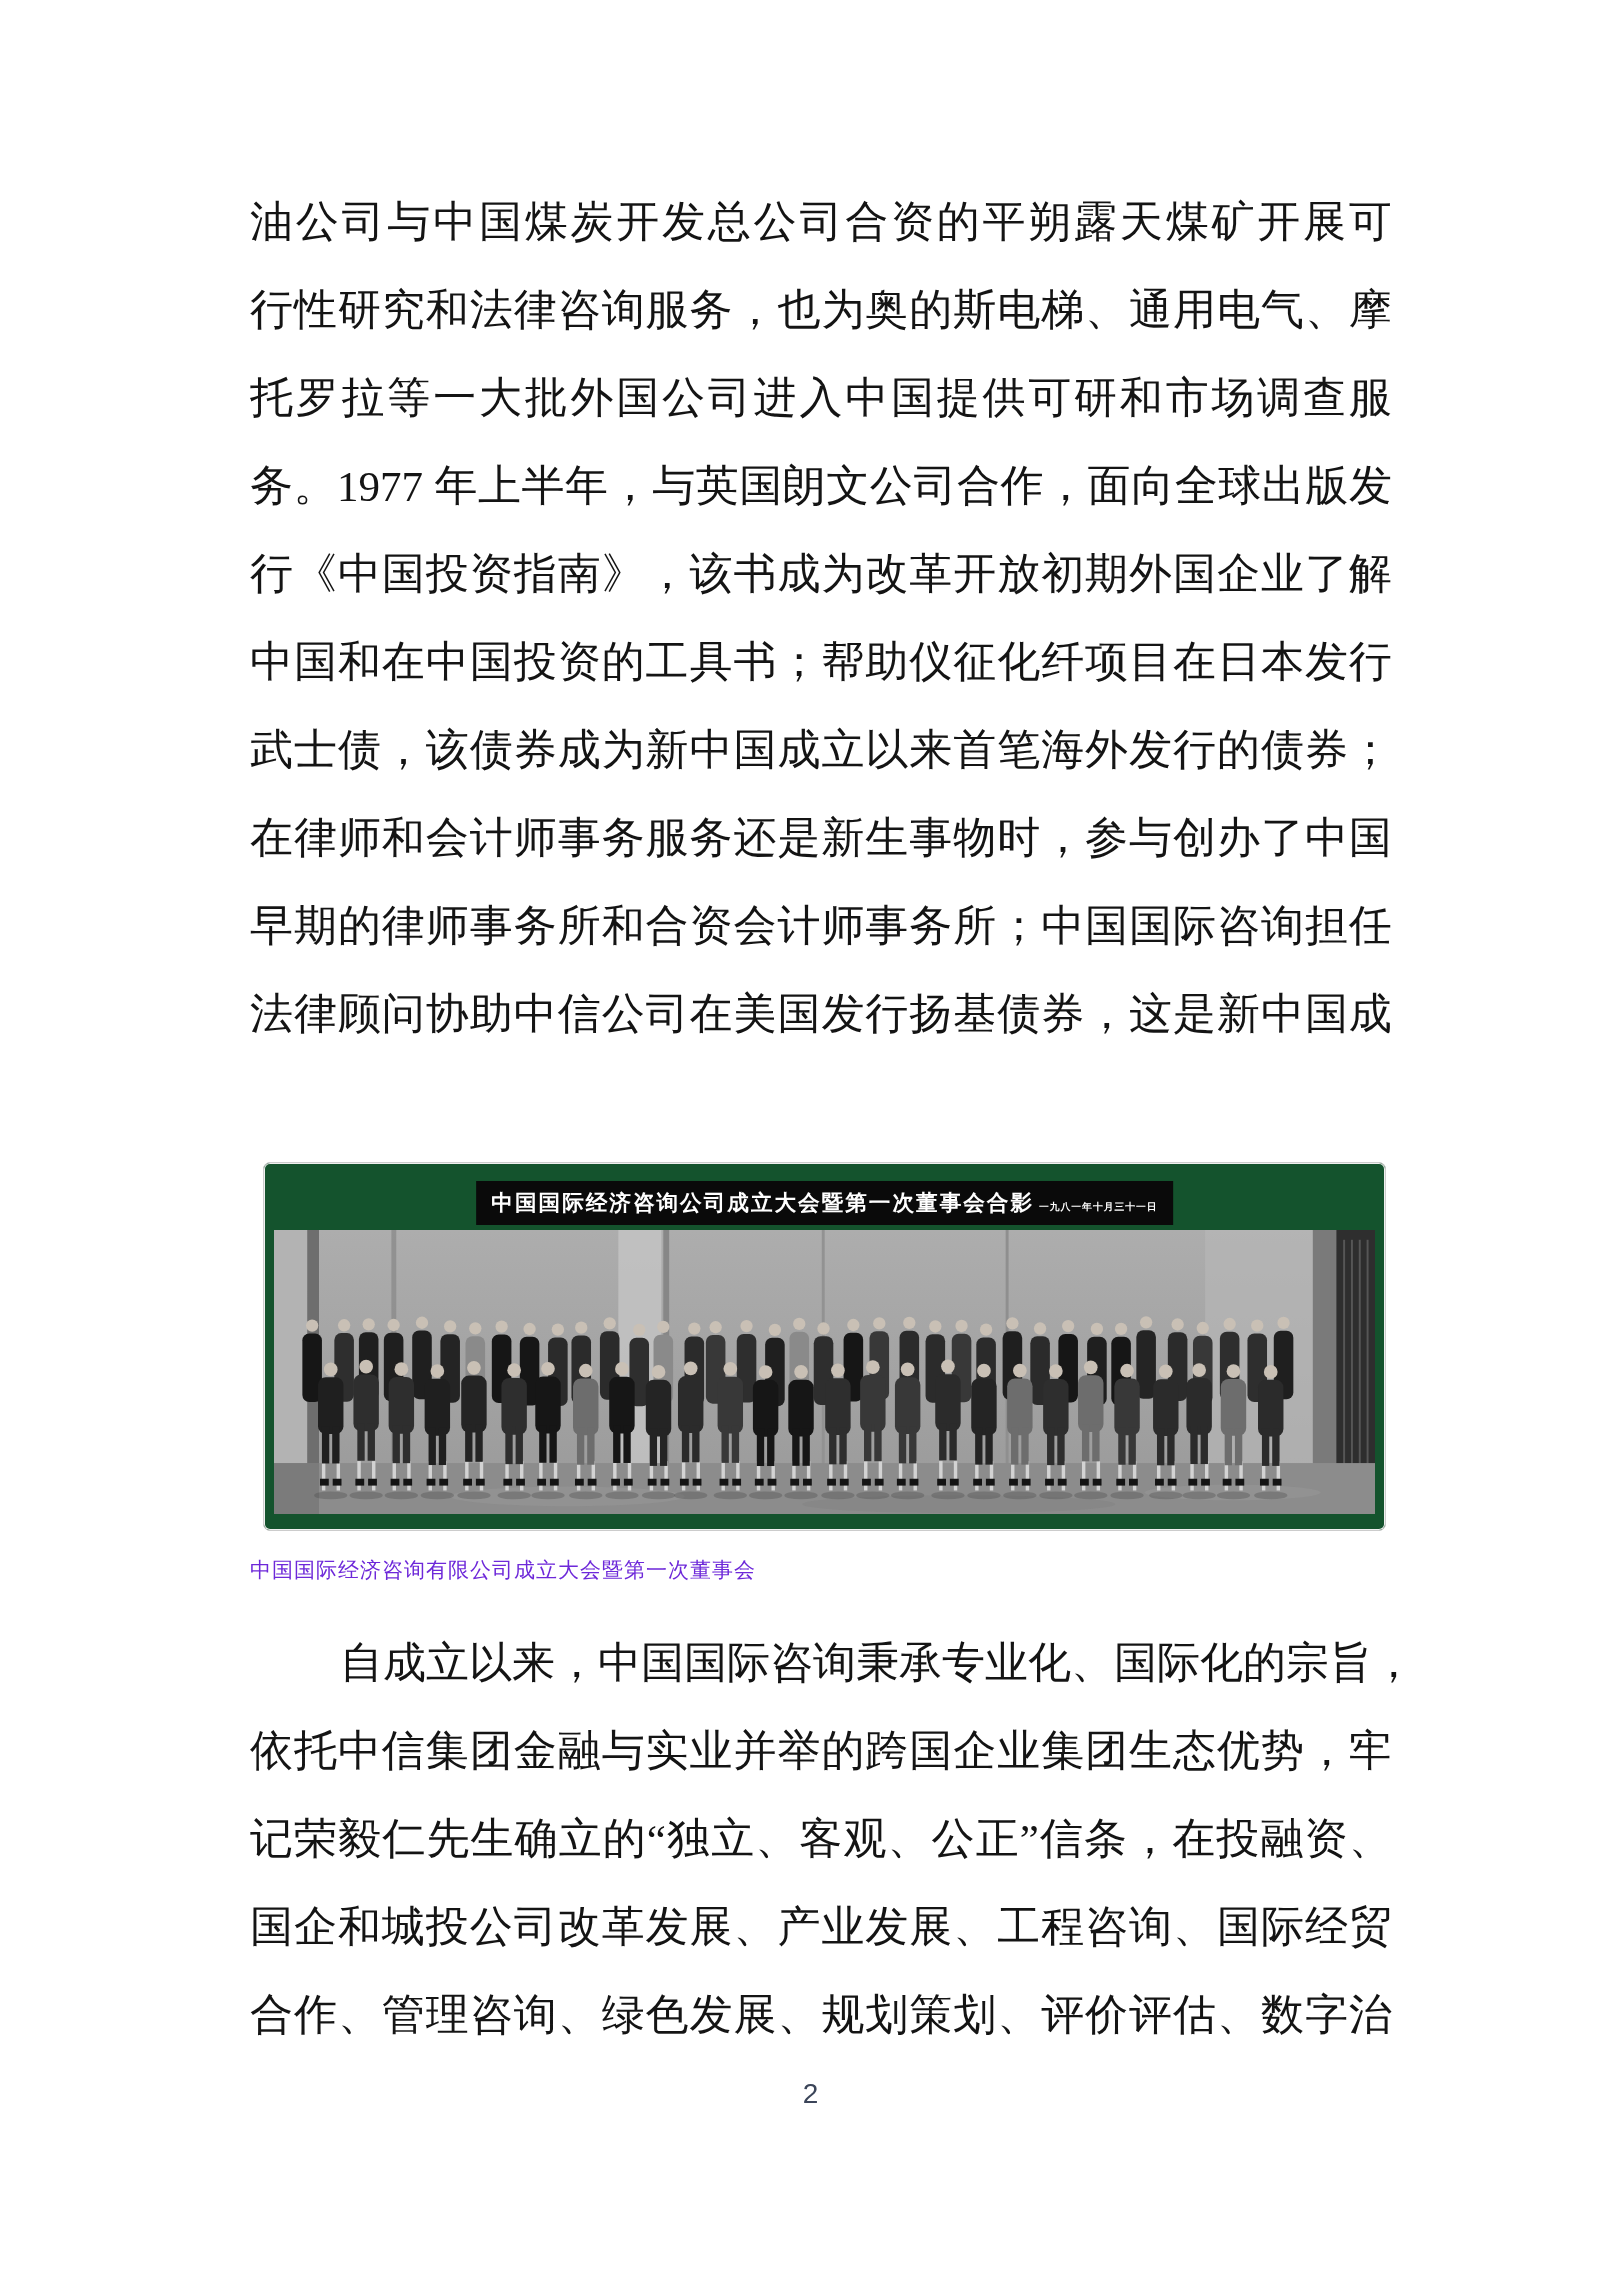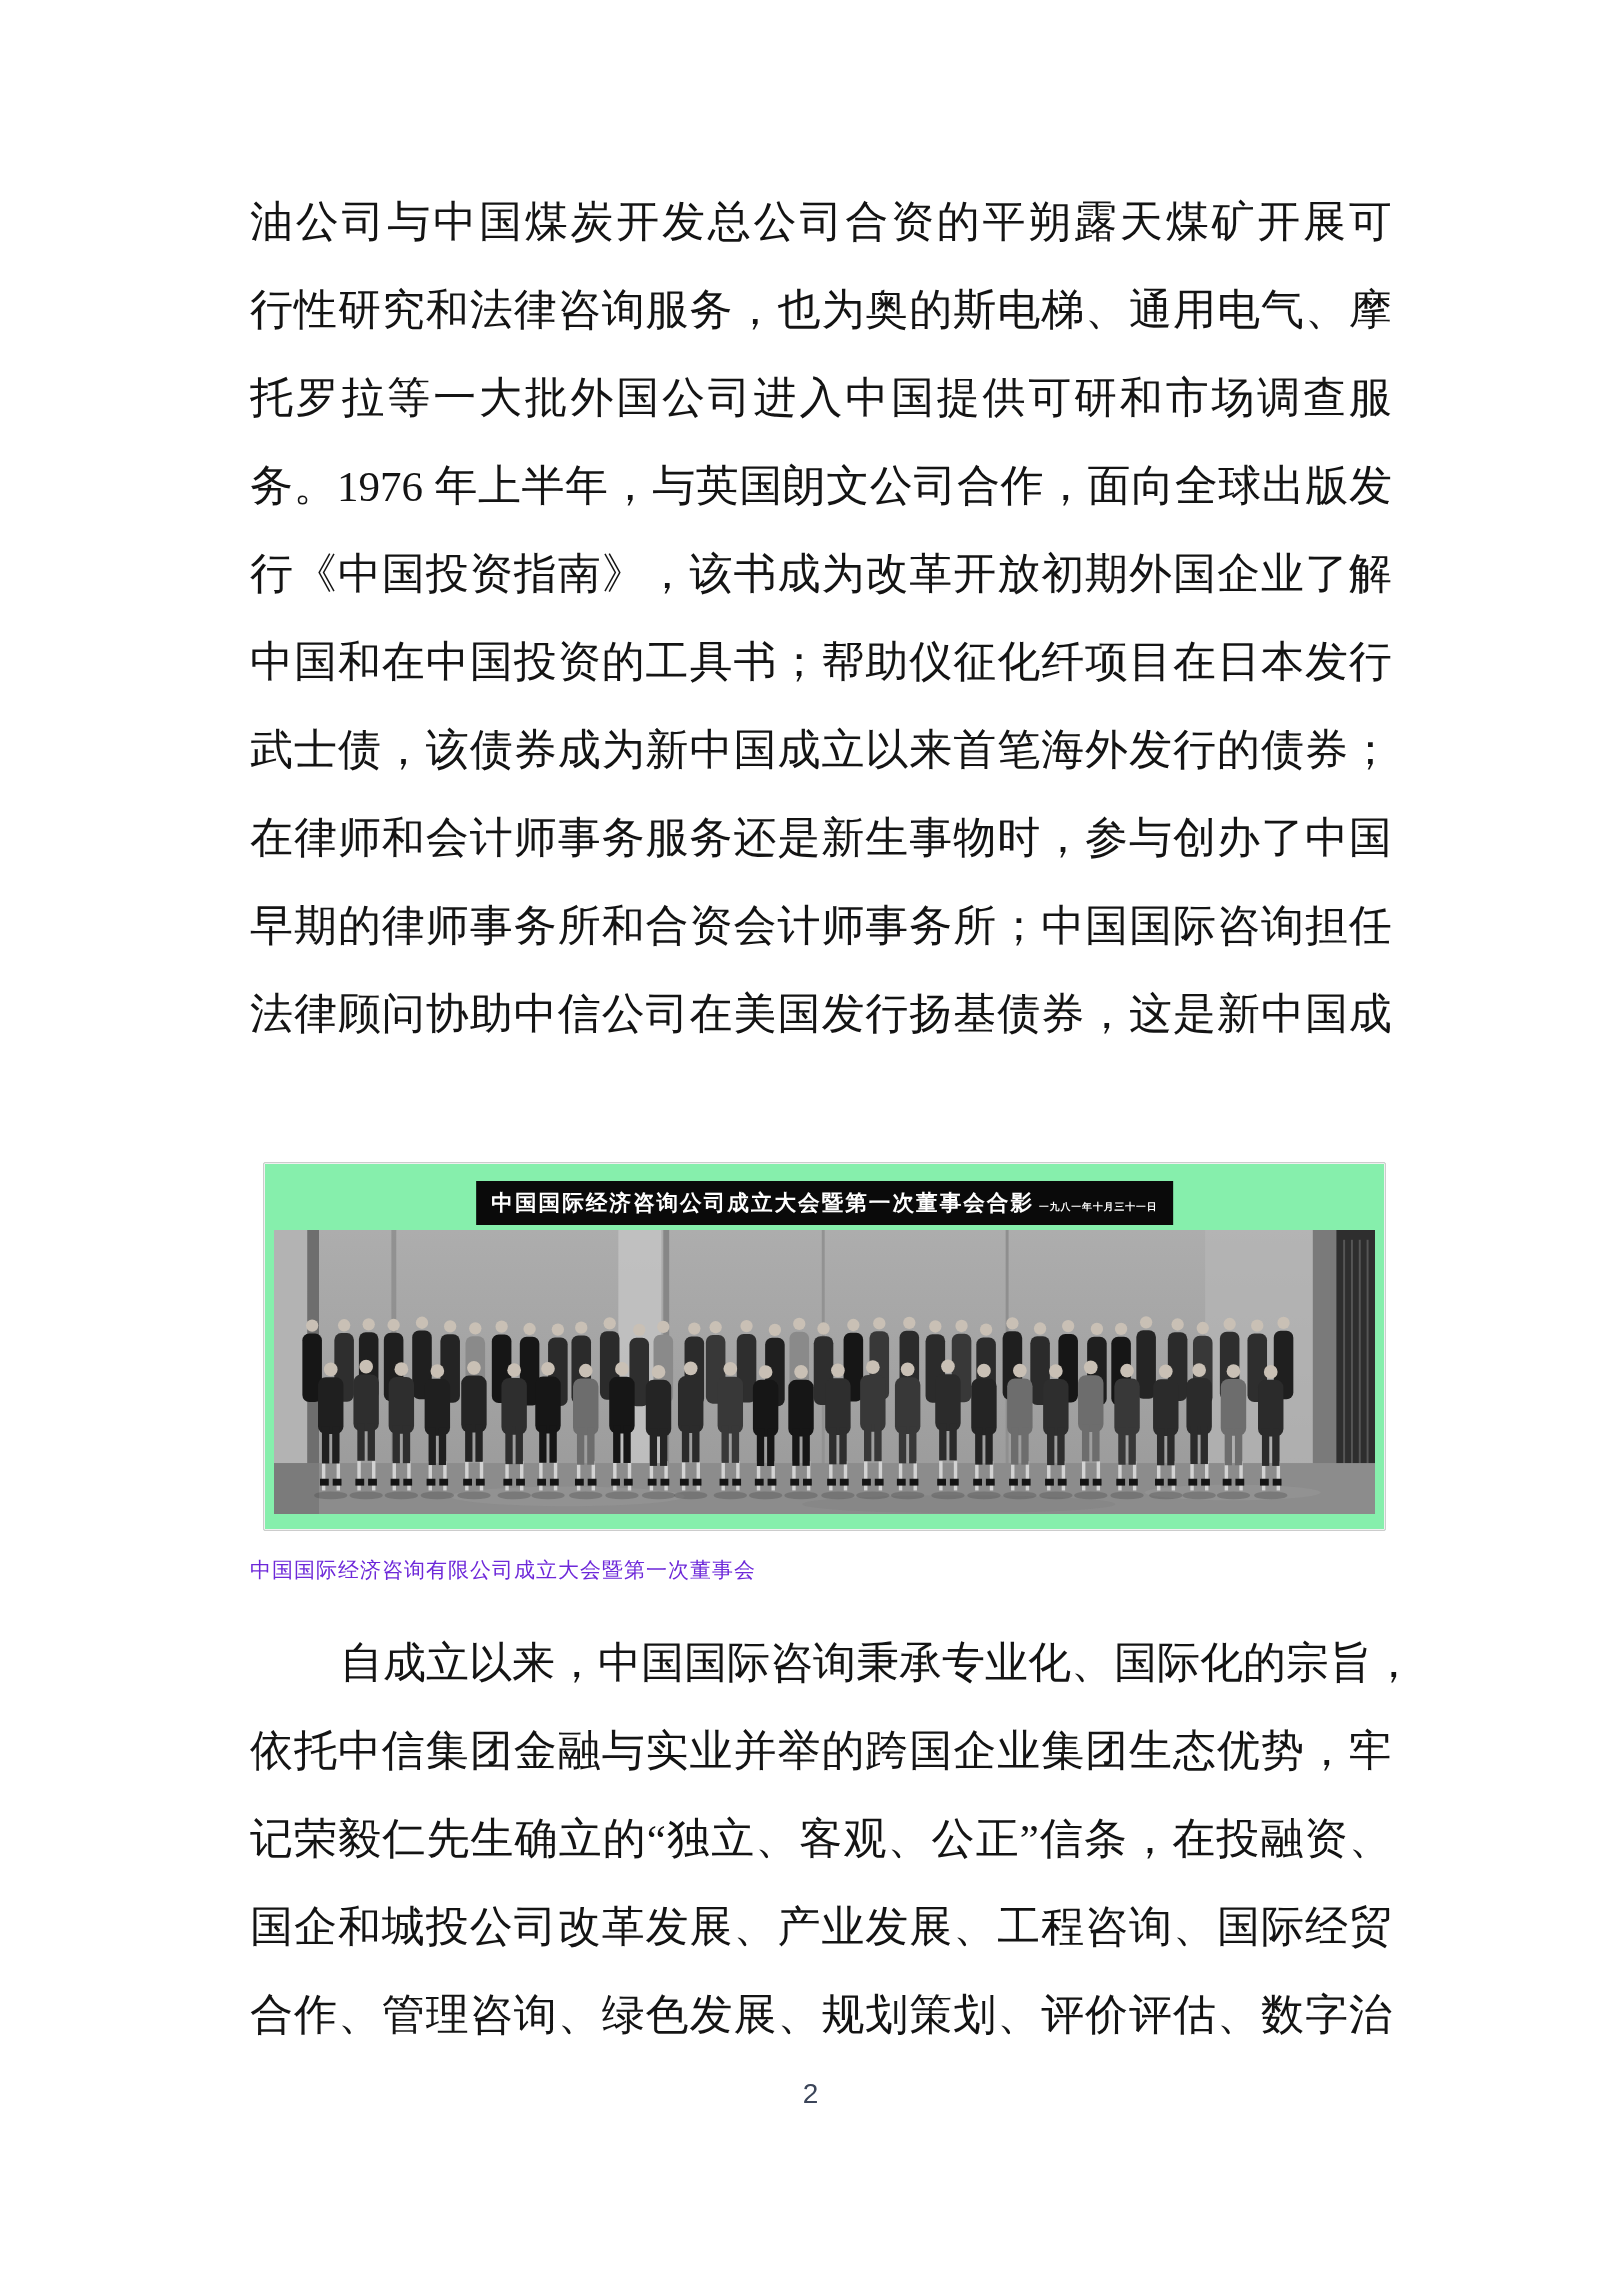--- a/index.html
+++ b/index.html
@@ -18,21 +18,21 @@
   .line span { white-space:pre; display:inline-block; }
   .line-last {
     display:block; line-height:88px; height:88px;
     font-size:43px; letter-spacing:2px; text-align:left;
   }
   .indent { padding-left:90px; }
 
   
   .photo-frame {
     position:absolute; left:263px; top:1162px; width:1123px; height:369px;
-    background:#86efac; border:1px solid #cccccc; border-radius:2px;
+    background:#14532d; border:1px solid #cccccc; border-radius:7px;
     box-shadow: 0 0 0 1px #f0f0f0 inset;
   }
   .photo-banner {
     position:absolute; top:17.6px; left:50%; transform:translateX(-50%);
     background:#0a0a0a; color:#ffffff; height:44px;
     display:inline-flex; align-items:center; padding:0 15.7px; white-space:nowrap;
   }
   .banner-title {
     font-family:"Liberation Sans","DejaVu Sans",sans-serif;
     font-weight:bold; font-size:21.6px; letter-spacing:2px;
@@ -140,21 +140,21 @@
         <span>和</span>
         <span>市</span>
         <span>场</span>
         <span>调</span>
         <span>查</span>
         <span>服</span>
       </div>
     <div class="line line-j">
         <span>务</span>
         <span>。</span>
-        <span>1976 </span>
+        <span>1977 </span>
         <span>年</span>
         <span>上</span>
         <span>半</span>
         <span>年</span>
         <span>，</span>
         <span>与</span>
         <span>英</span>
         <span>国</span>
         <span>朗</span>
         <span>文</span>

